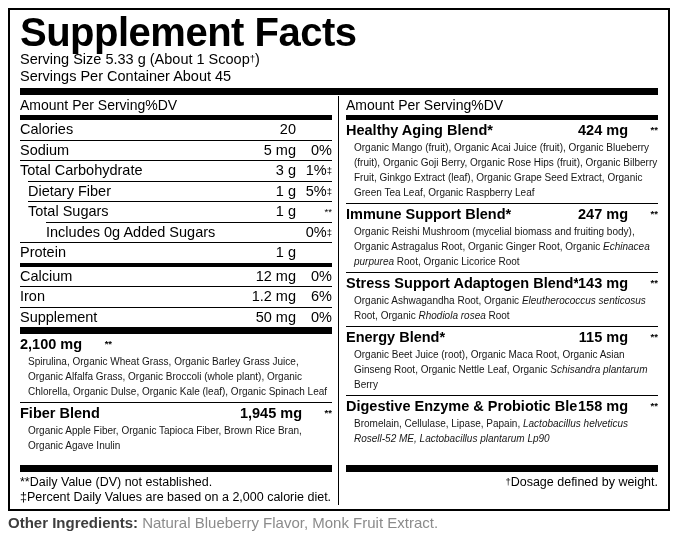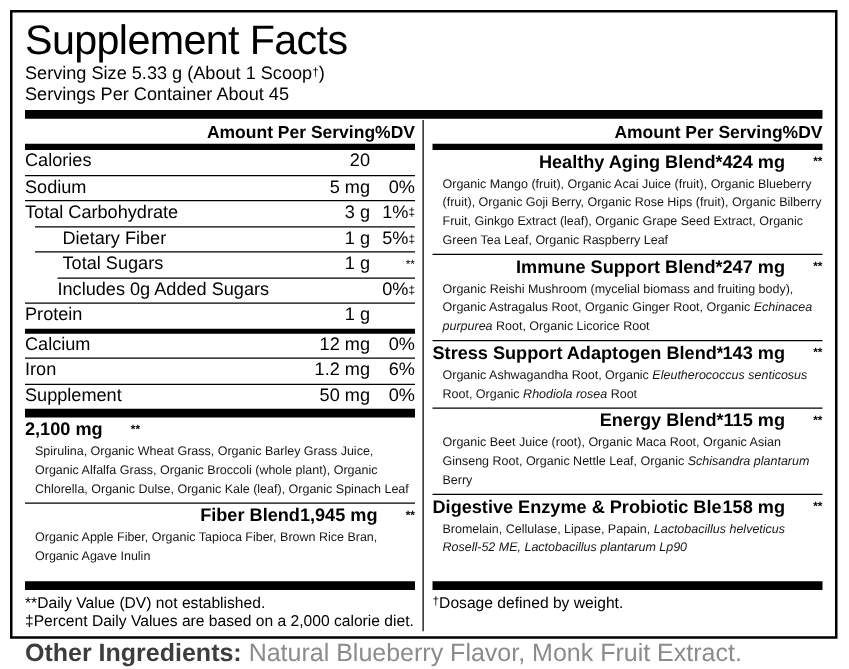--- a/index.html
+++ b/index.html
@@ -1,50 +1,50 @@
 <!DOCTYPE html>
 <html><head>
 <meta charset="utf-8">
 <style>
   html,body{margin:0;padding:0;}
   body{width:679px;height:535px;background:#fff;font-family:"Liberation Sans",sans-serif;color:#000;position:relative;overflow:hidden;}
   .label-box{position:absolute;left:8px;top:8px;width:662px;height:503px;border:2px solid #000;box-sizing:border-box;padding:2px 10px 4px 10px;display:flex;flex-direction:column;background:#fff;}
-  .title{font-size:33px;font-weight:normal;letter-spacing:-0.5px;line-height:38px;margin-top:1px;white-space:nowrap;}
+  .title{font-size:40px;font-weight:bold;letter-spacing:-0.5px;line-height:38px;margin-top:1px;white-space:nowrap;}
   .serv{font-size:14.5px;line-height:16.5px;}
   .bar{background:#000;flex:none;}
   .bar.b7{height:7px;}
   .bar.b5{height:5px;}
   .bar.b4{height:4px;}
   .bar.top{margin-top:4px;}
   .columns{flex:1;display:flex;margin-top:1px;min-height:0;}
   .col{flex:1;display:flex;flex-direction:column;min-width:0;}
   .col.left{padding-right:6px;}
   .col.right{padding-left:7px;}
   .divider{width:1px;background:#000;flex:none;}
-  .col-header{display:flex;justify-content:flex-end;align-items:flex-end;font-weight:bold;font-size:14px;line-height:19px;}
+  .col-header{display:flex;justify-content:flex-start;align-items:flex-end;font-weight:normal;font-size:14px;line-height:19px;}
   .row{display:flex;align-items:baseline;font-size:14.5px;line-height:19.5px;}
   .row .nm{flex:1;white-space:nowrap;overflow:hidden;}
   .row .amt{text-align:center;white-space:nowrap;}
   .row .dv{width:36px;text-align:right;white-space:nowrap;}
-  .ind1{padding-left:8px;margin-left:22px;}
+  .ind1{padding-left:8px;}
   .ind2{padding-left:26px;}
   .sep{border-top:1px solid #000;height:0;flex:none;}
   .sep.i1{margin-left:8px;}
   .sep.i2{margin-left:26px;}
   .blend-head{display:flex;align-items:baseline;font-size:14.5px;line-height:20px;font-weight:bold;}
-  .blend-head .nm{flex:1;white-space:nowrap;overflow:hidden;text-align:right;}
+  .blend-head .nm{flex:1;white-space:nowrap;overflow:hidden;}
   .blend-head .amt{text-align:right;white-space:nowrap;}
   .blend-head .dv{width:30px;text-align:right;}
   .ing{font-size:10px;line-height:15px;padding:0 0 3px 8px;color:#161616;}
   .sup{font-size:9.5px;vertical-align:top;position:relative;top:0px;}
   .col-footer{margin-top:auto;}
   .foot-area{height:30px;padding-top:3px;font-size:12.5px;line-height:14.5px;}
-  .foot-area.ra{}
+  .foot-area.ra{text-align:right;}
   .it{font-style:italic;}
-  .other{position:absolute;left:20px;top:514px;font-size:20px;color:#8b8b8b;line-height:18px;}
+  .other{position:absolute;left:8px;top:514px;font-size:15px;color:#8b8b8b;line-height:18px;}
   .other .lbl{color:#3d3d3d;font-weight:bold;}
 </style>
 </head>
 <body>
 
 <div class="label-box">
   <div class="title">Supplement Facts</div>
   <div class="serv"><span>Serving Size 5.33 g (About 1 Scoop</span><span class="sup">†</span><span>)</span></div>
   <div class="serv">Servings Per Container About 45</div>
   <div class="bar b7 top"></div>

